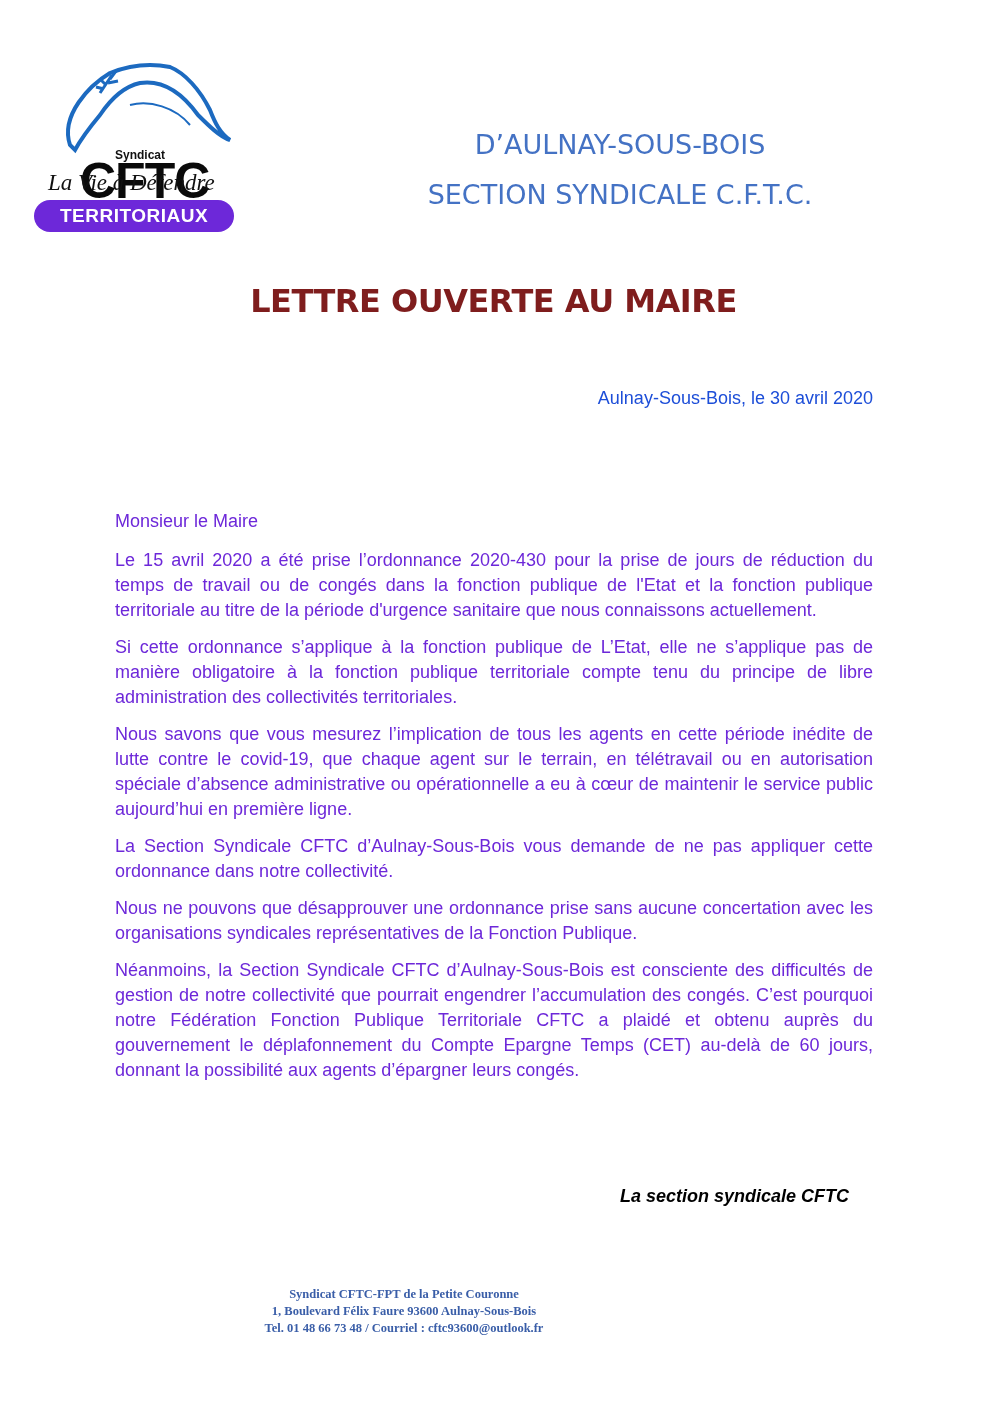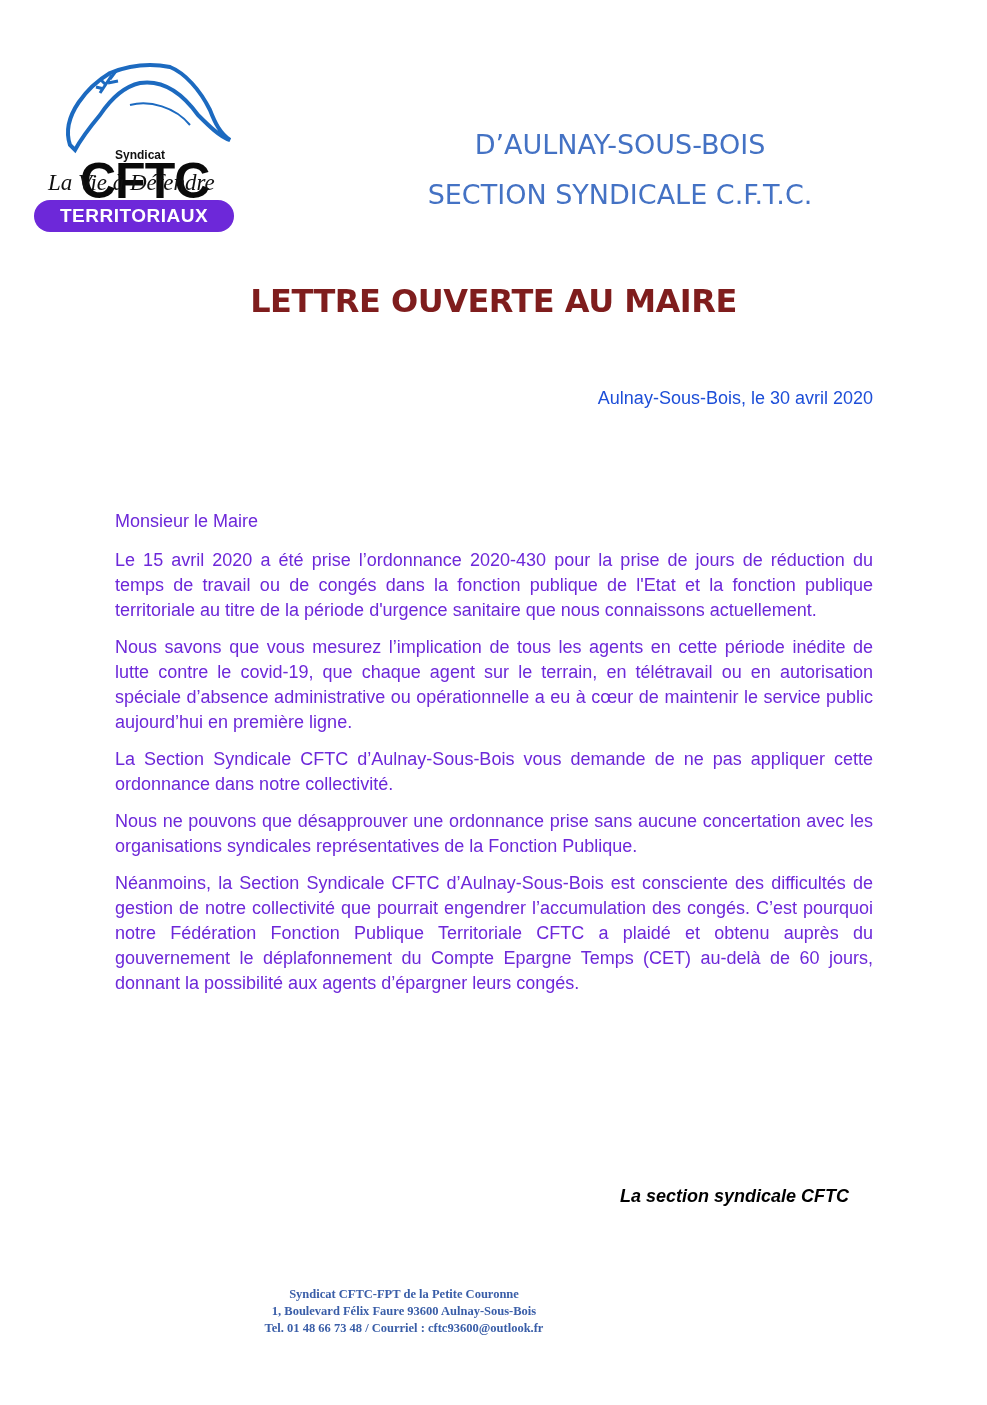--- a/index.html
+++ b/index.html
@@ -39,20 +39,21 @@
   <div>SECTION SYNDICALE C.F.T.C.</div>
 </div>
 
 <div class="doc-title">LETTRE OUVERTE AU MAIRE</div>
 
 <div class="date">Aulnay-Sous-Bois, le 30 avril 2020</div>
 
 <div class="body">
   <p class="salutation">Monsieur le Maire</p>
   <p>Le 15 avril 2020 a été prise l’ordonnance 2020-430 pour la prise de jours de réduction du temps de travail ou de congés dans la fonction publique de l'Etat et la fonction publique territoriale au titre de la période d'urgence sanitaire que nous connaissons actuellement.</p>
+  <p>Si cette ordonnance s’applique à la fonction publique de L’Etat, elle ne s’applique pas de manière obligatoire à la fonction publique territoriale compte tenu du principe de libre administration des collectivités territoriales.</p>
   <p>Nous savons que vous mesurez l’implication de tous les agents en cette période inédite de lutte contre le covid-19, que chaque agent sur le terrain, en télétravail ou en autorisation spéciale d’absence administrative ou opérationnelle a eu à cœur de maintenir le service public aujourd’hui en première ligne.</p>
   <p>La Section Syndicale CFTC d’Aulnay-Sous-Bois vous demande de ne pas appliquer cette ordonnance dans notre collectivité.</p>
   <p>Nous ne pouvons que désapprouver une ordonnance prise sans aucune concertation avec les organisations syndicales représentatives de la Fonction Publique.</p>
   <p>Néanmoins, la Section Syndicale CFTC d’Aulnay-Sous-Bois est consciente des difficultés de gestion de notre collectivité que pourrait engendrer l’accumulation des congés. C’est pourquoi notre Fédération Fonction Publique Territoriale CFTC a plaidé et obtenu auprès du gouvernement le déplafonnement du Compte Epargne Temps (CET) au-delà de 60 jours, donnant la possibilité aux agents d’épargner leurs congés.</p>
 </div>
 
 <div class="signature">La section syndicale CFTC</div>
 
 <div class="footer">
   <div>Syndicat CFTC-FPT de la Petite Couronne</div>

